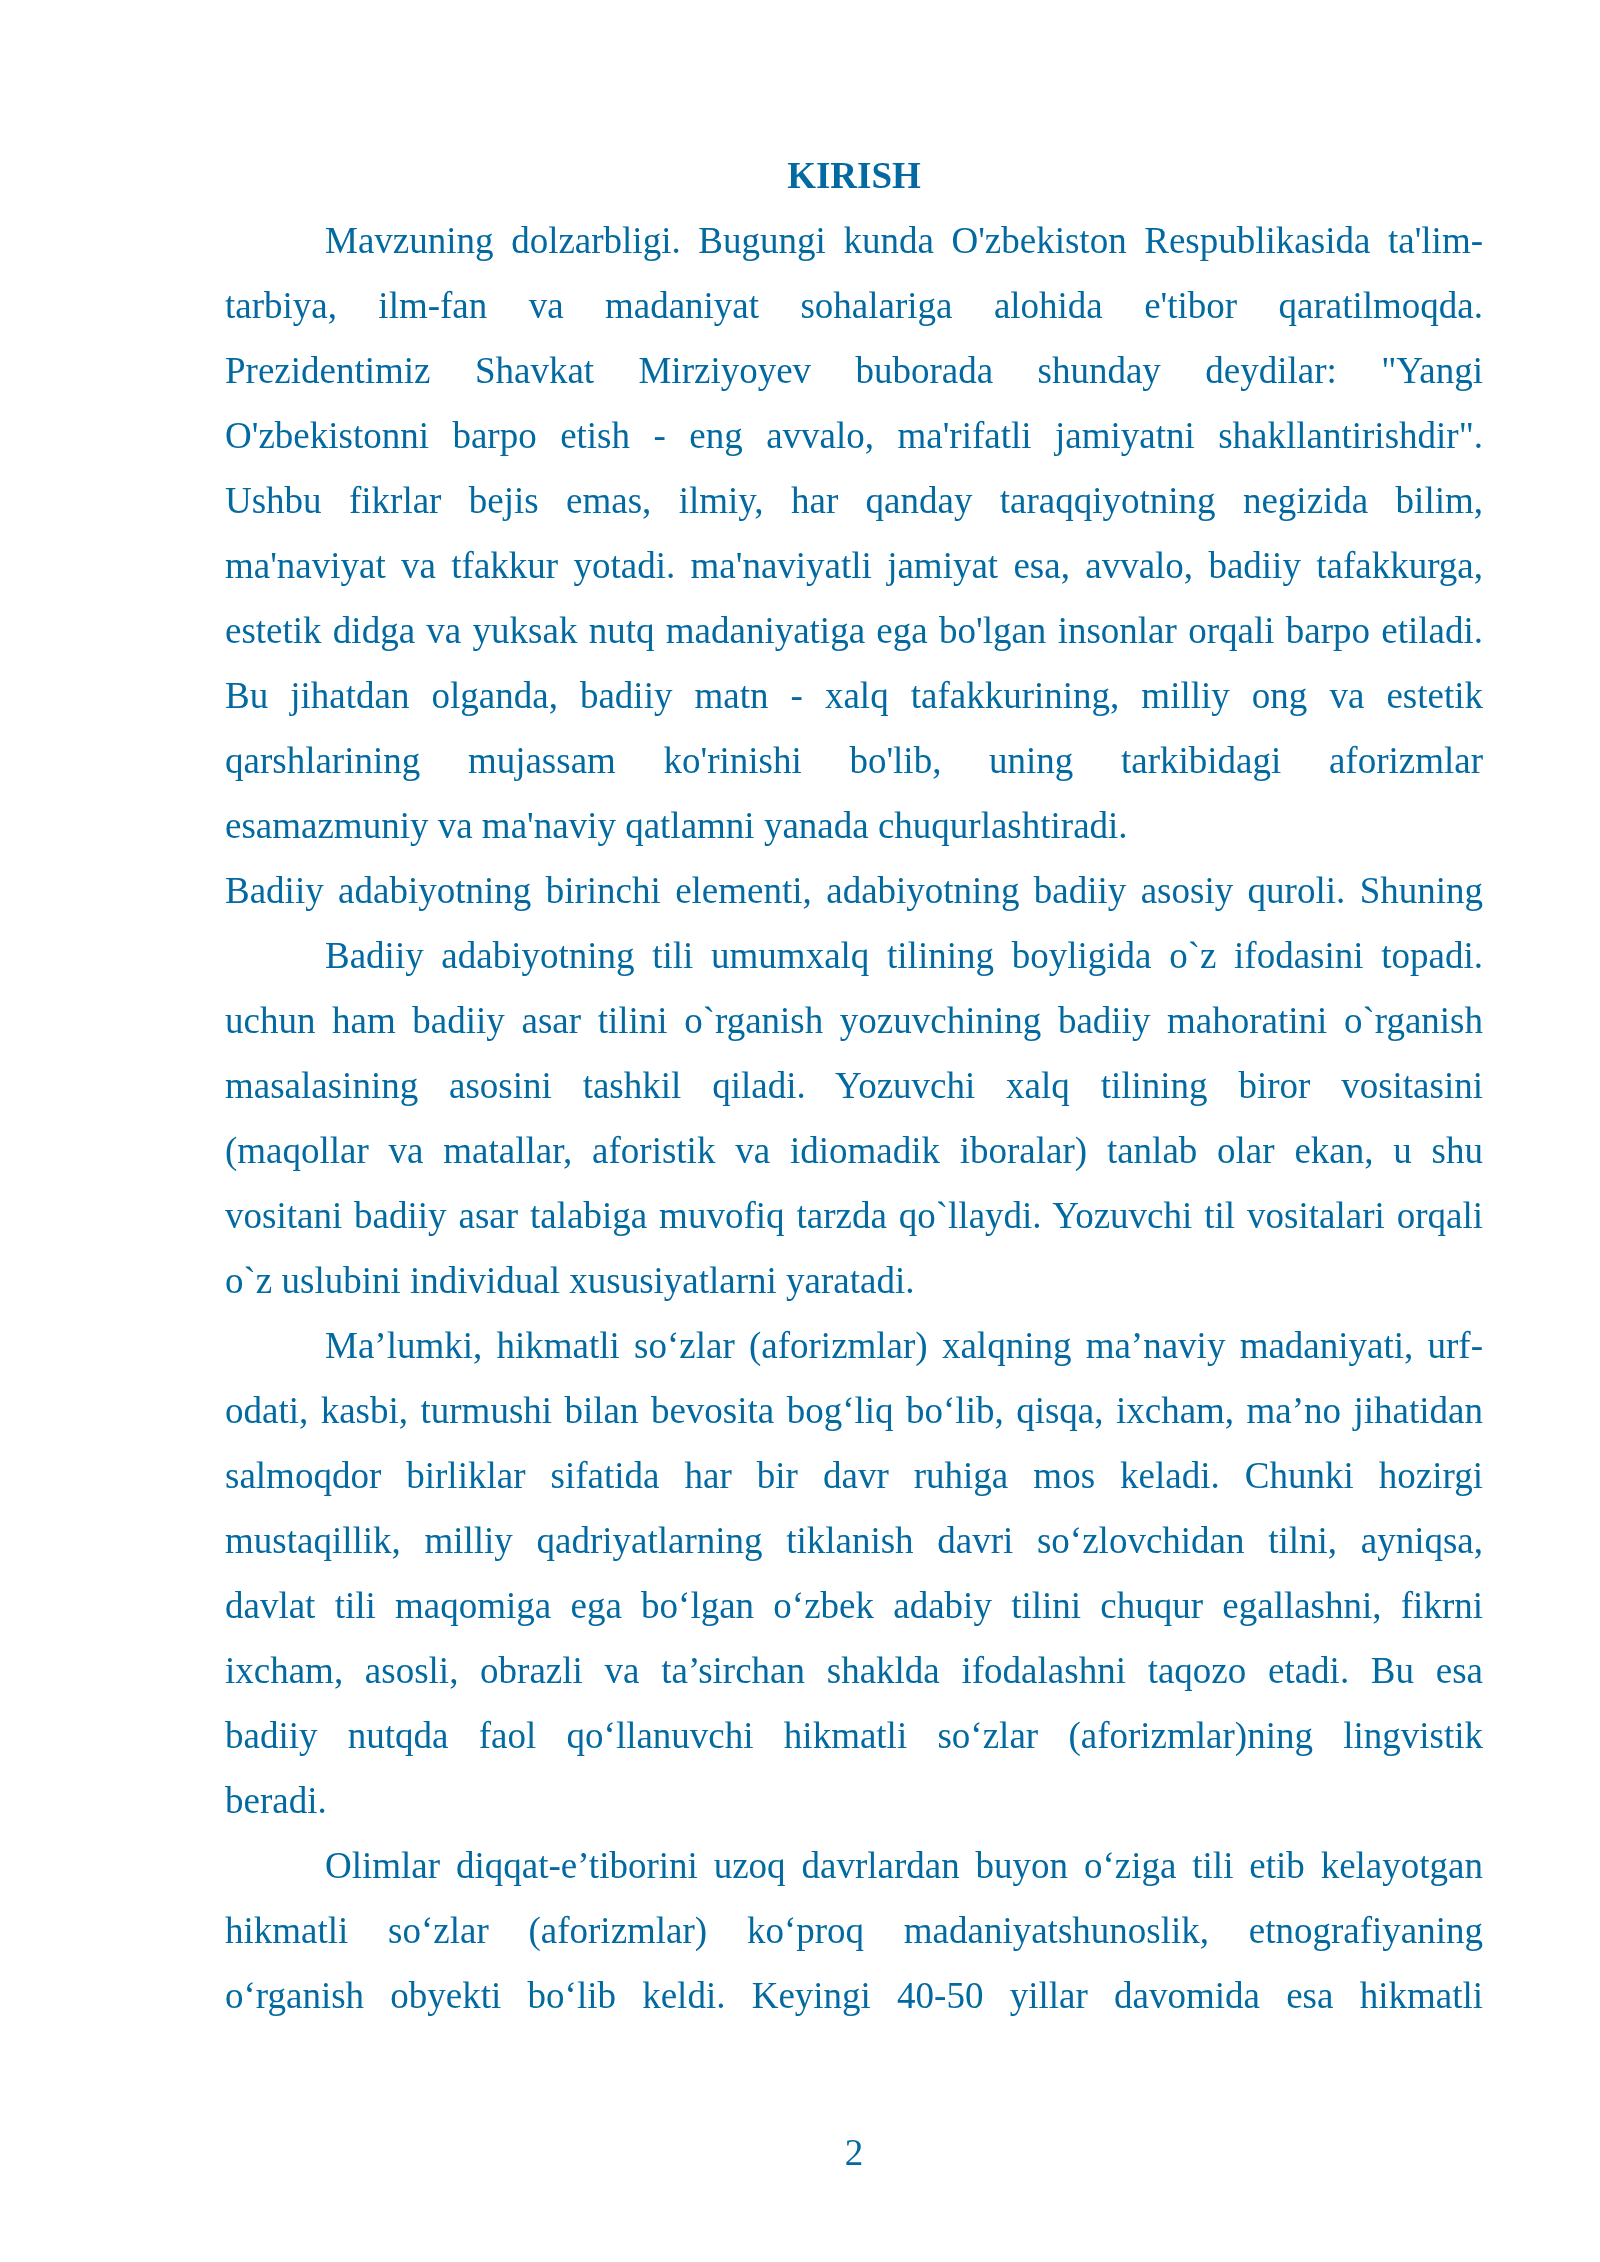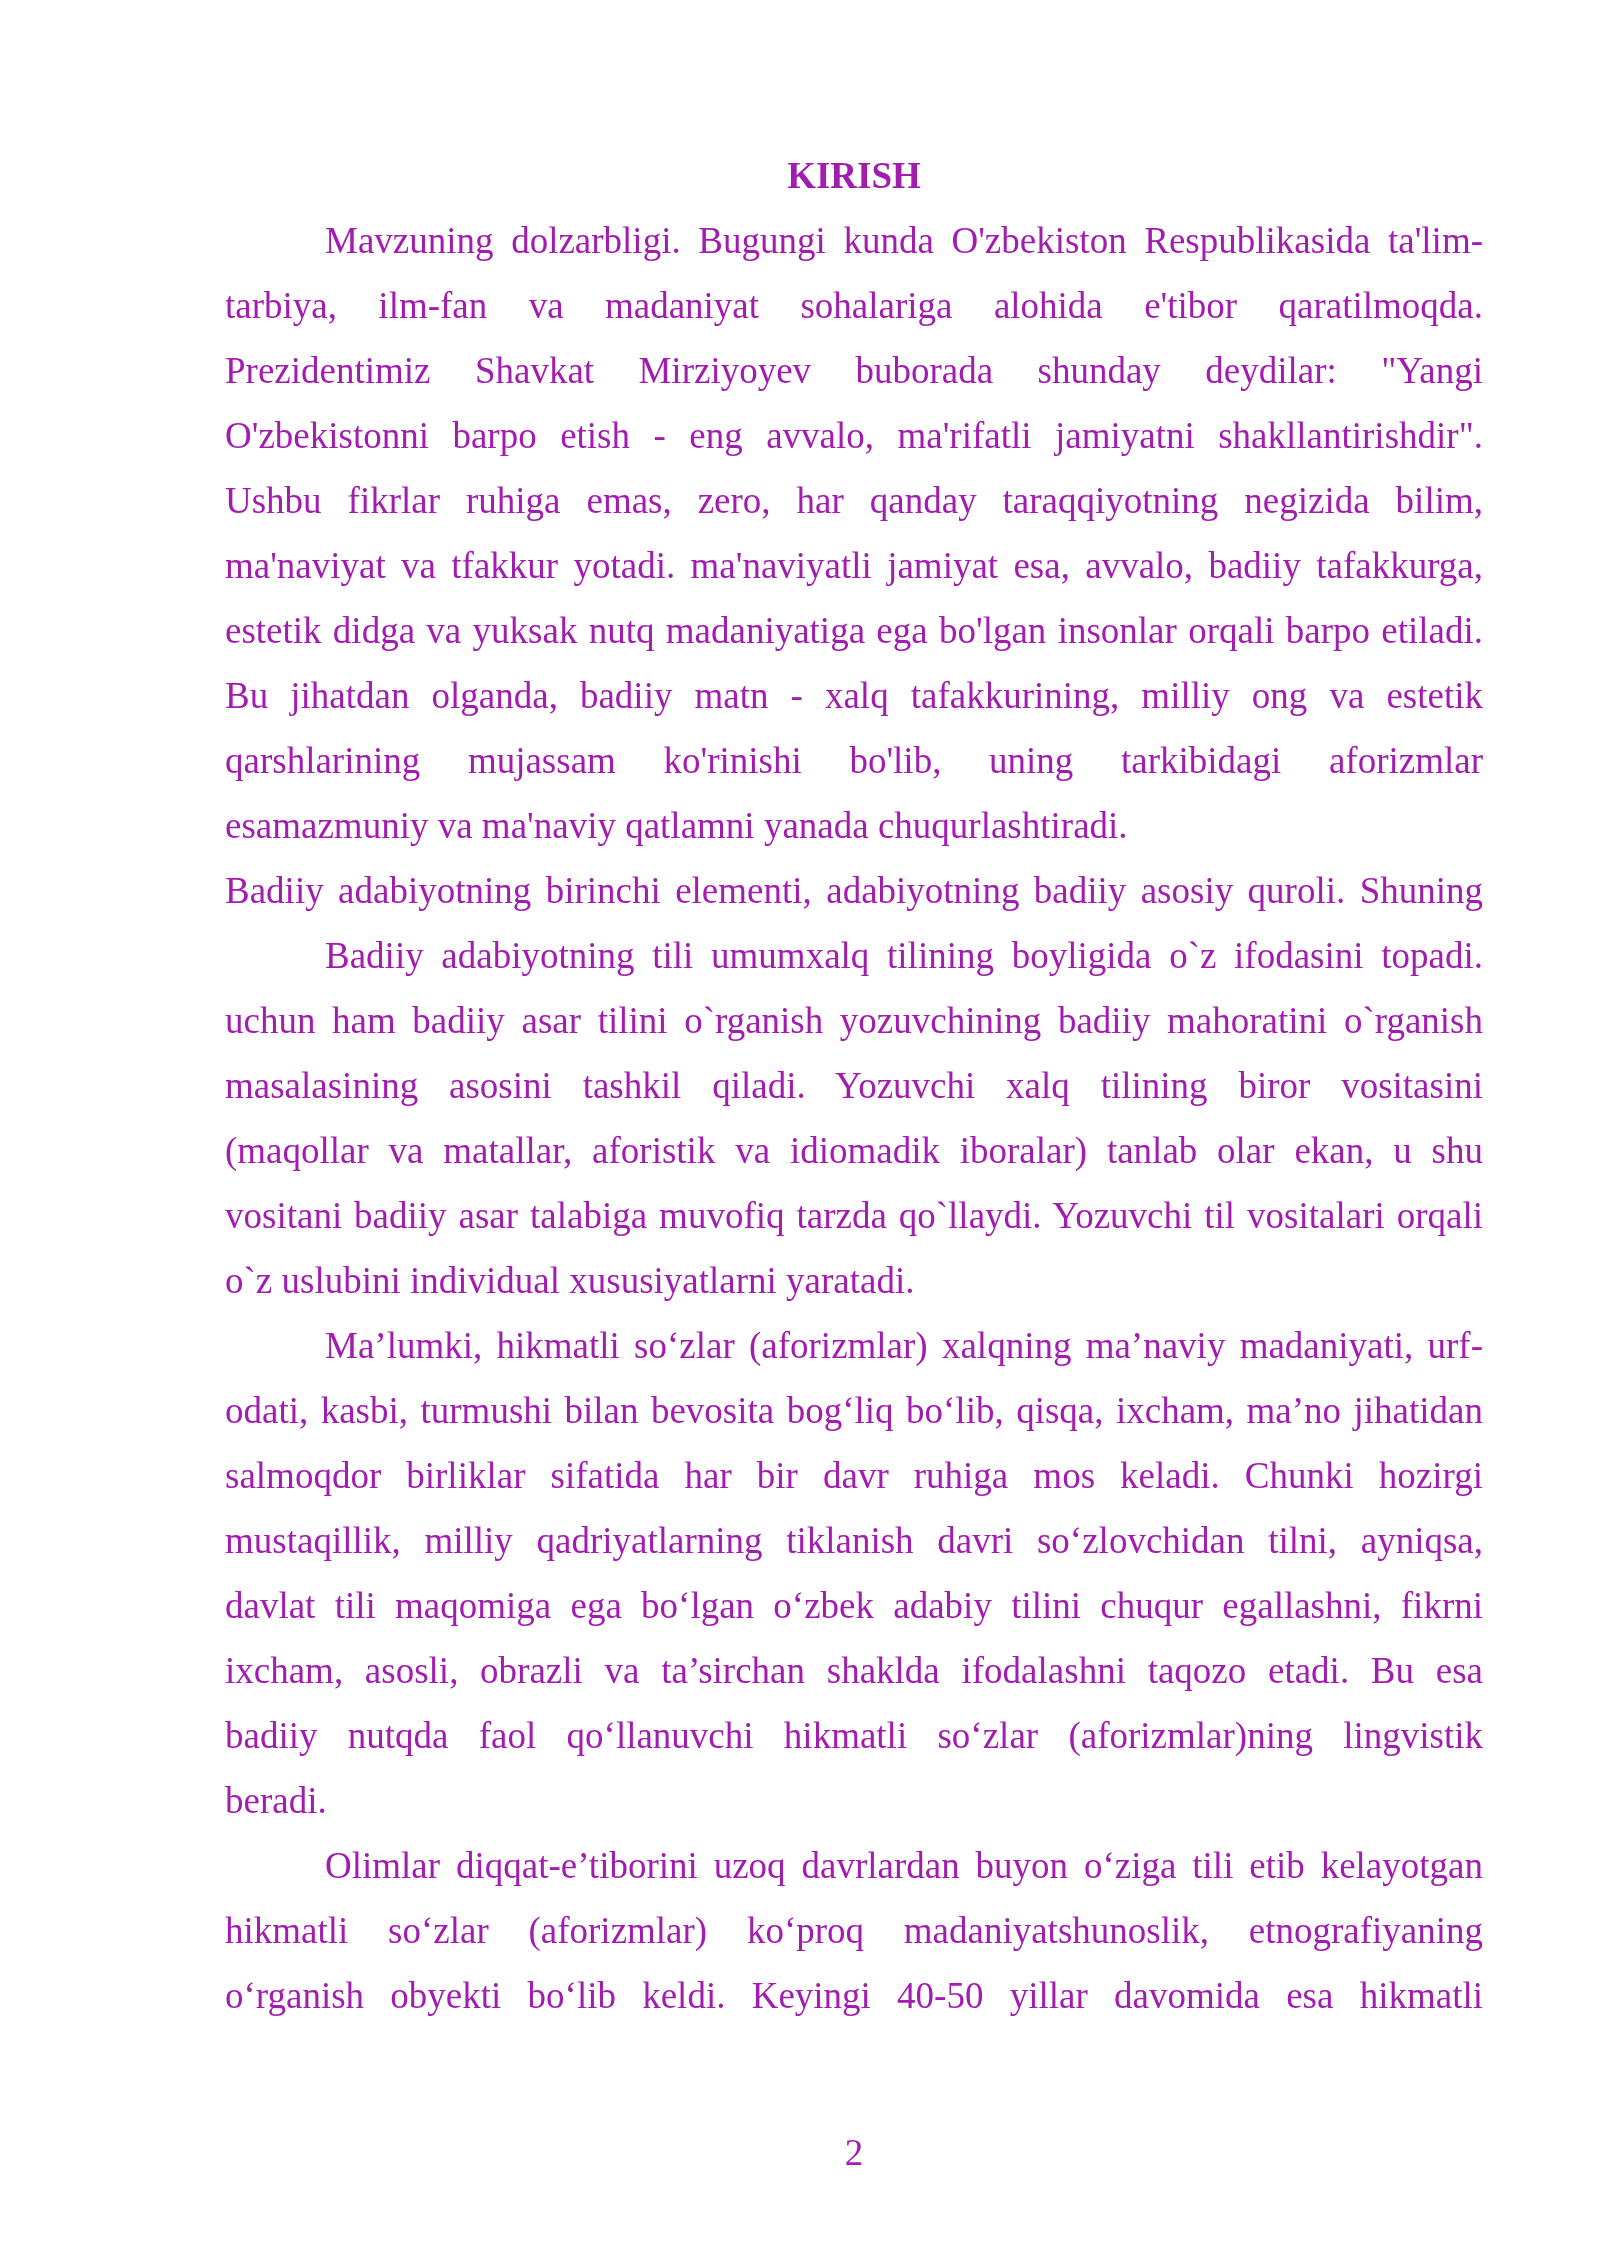--- a/index.html
+++ b/index.html
@@ -5,21 +5,21 @@
   html, body {
     margin: 0;
     padding: 0;
     background: #ffffff;
   }
   .page {
     position: relative;
     width: 1600px;
     height: 2262px;
     background: #ffffff;
-    color: #a21caf;
+    color: #0369a1;
     font-family: "Liberation Serif", "DejaVu Serif", serif;
     font-size: 37px;
     overflow: hidden;
   }
   .content {
     position: absolute;
     left: 225px;
     top: 143px;
     width: 1258px;
   }
@@ -63,21 +63,21 @@
 
 <div class="page">
   <div class="content">
 
     <div class="line title">KIRISH</div>
 
     <div class="line indent"><b class="lead">Mavzuning dolzarbligi.</b> <span>Bugungi kunda O'zbekiston Respublikasida ta'lim-</span></div>
     <div class="line">tarbiya, ilm-fan va madaniyat sohalariga alohida e'tibor qaratilmoqda.</div>
     <div class="line">Prezidentimiz Shavkat Mirziyoyev buborada shunday deydilar: "Yangi</div>
     <div class="line">O'zbekistonni barpo etish - eng avvalo, ma'rifatli jamiyatni shakllantirishdir".</div>
-    <div class="line">Ushbu fikrlar ruhiga emas, zero, har qanday taraqqiyotning negizida bilim,</div>
+    <div class="line">Ushbu fikrlar bejis emas, ilmiy, har qanday taraqqiyotning negizida bilim,</div>
     <div class="line">ma'naviyat va tfakkur yotadi. ma'naviyatli jamiyat esa, avvalo, badiiy tafakkurga,</div>
     <div class="line">estetik didga va yuksak nutq madaniyatiga ega bo'lgan insonlar orqali barpo etiladi.</div>
     <div class="line">Bu jihatdan olganda, badiiy matn - xalq tafakkurining, milliy ong va estetik</div>
     <div class="line">qarshlarining mujassam ko'rinishi bo'lib, uning tarkibidagi aforizmlar</div>
     <div class="line para-end">esamazmuniy va ma'naviy qatlamni yanada chuqurlashtiradi.</div>
 
     <div class="line">Badiiy adabiyotning birinchi elementi, adabiyotning  badiiy asosiy quroli. Shuning</div>
     <div class="line indent">Badiiy adabiyotning tili umumxalq tilining boyligida o`z ifodasini topadi.</div>
     <div class="line">uchun ham badiiy asar tilini o`rganish yozuvchining badiiy mahoratini o`rganish</div>
     <div class="line">masalasining asosini tashkil qiladi. Yozuvchi xalq tilining biror vositasini</div>

